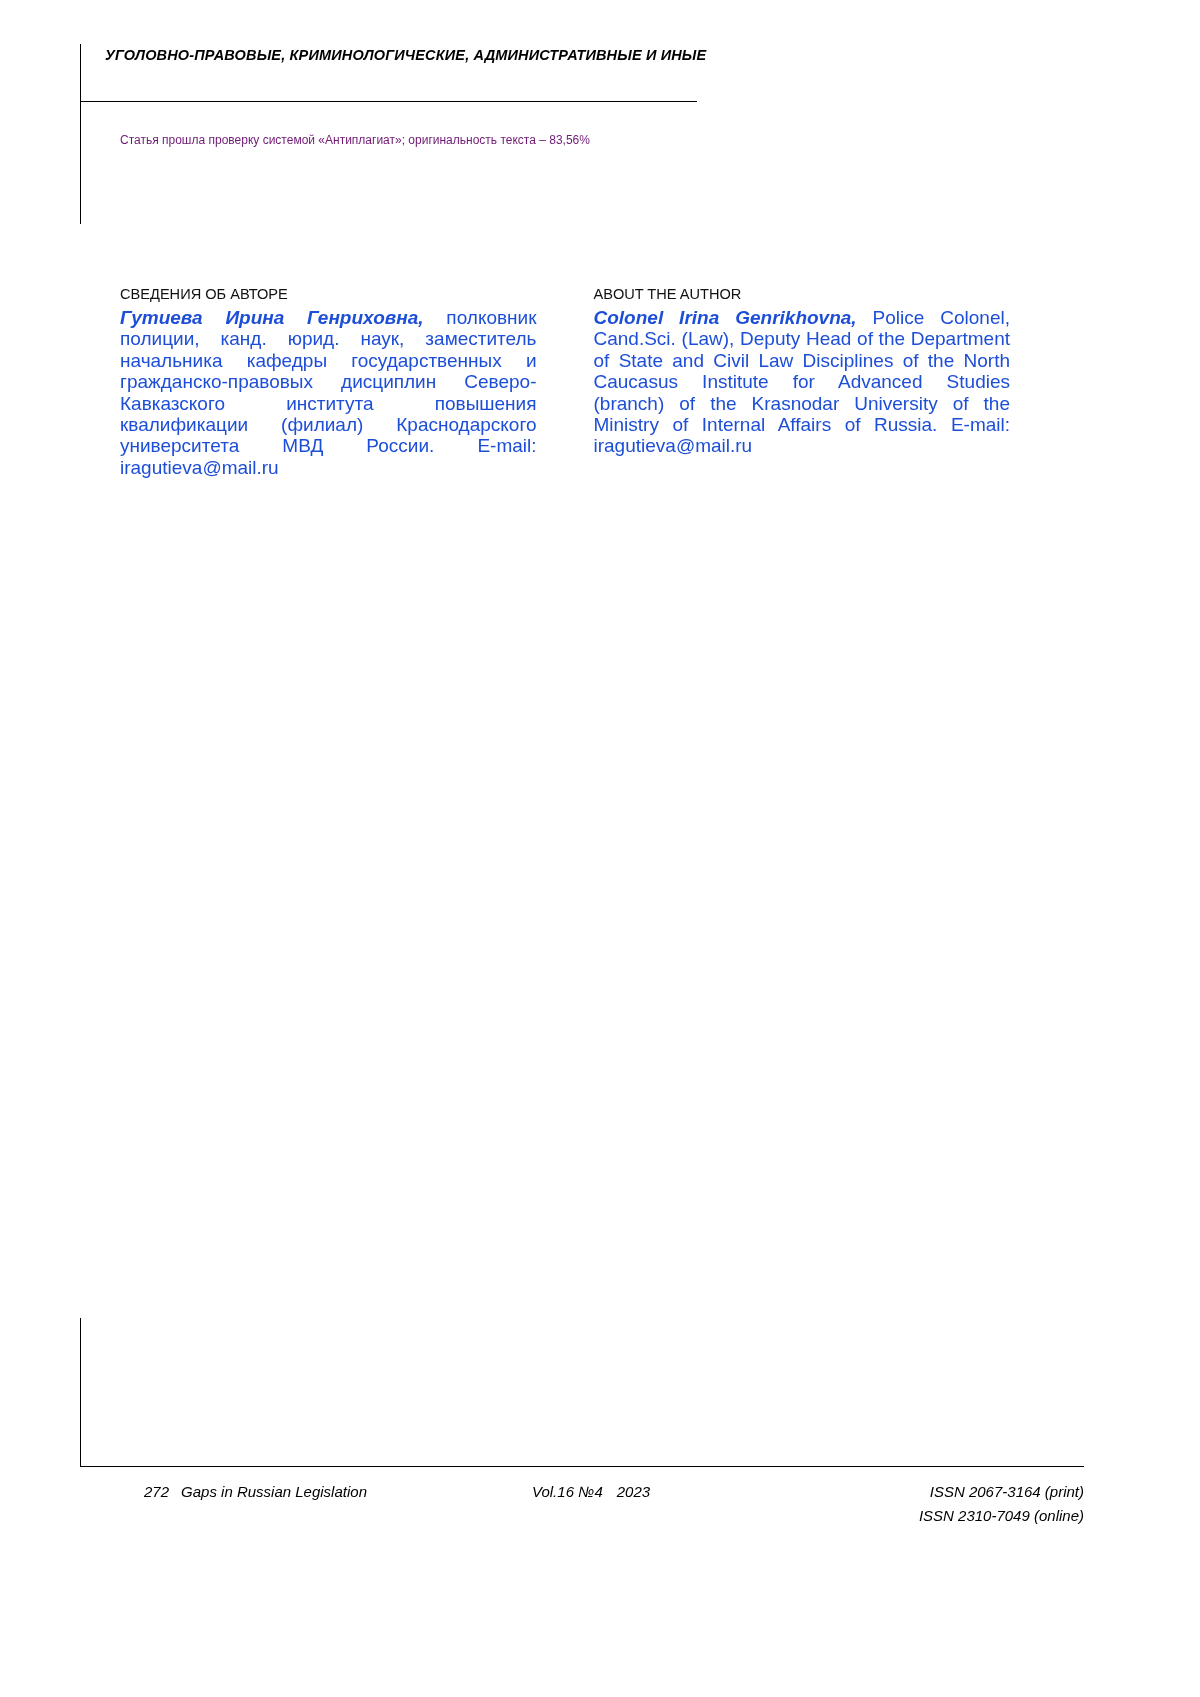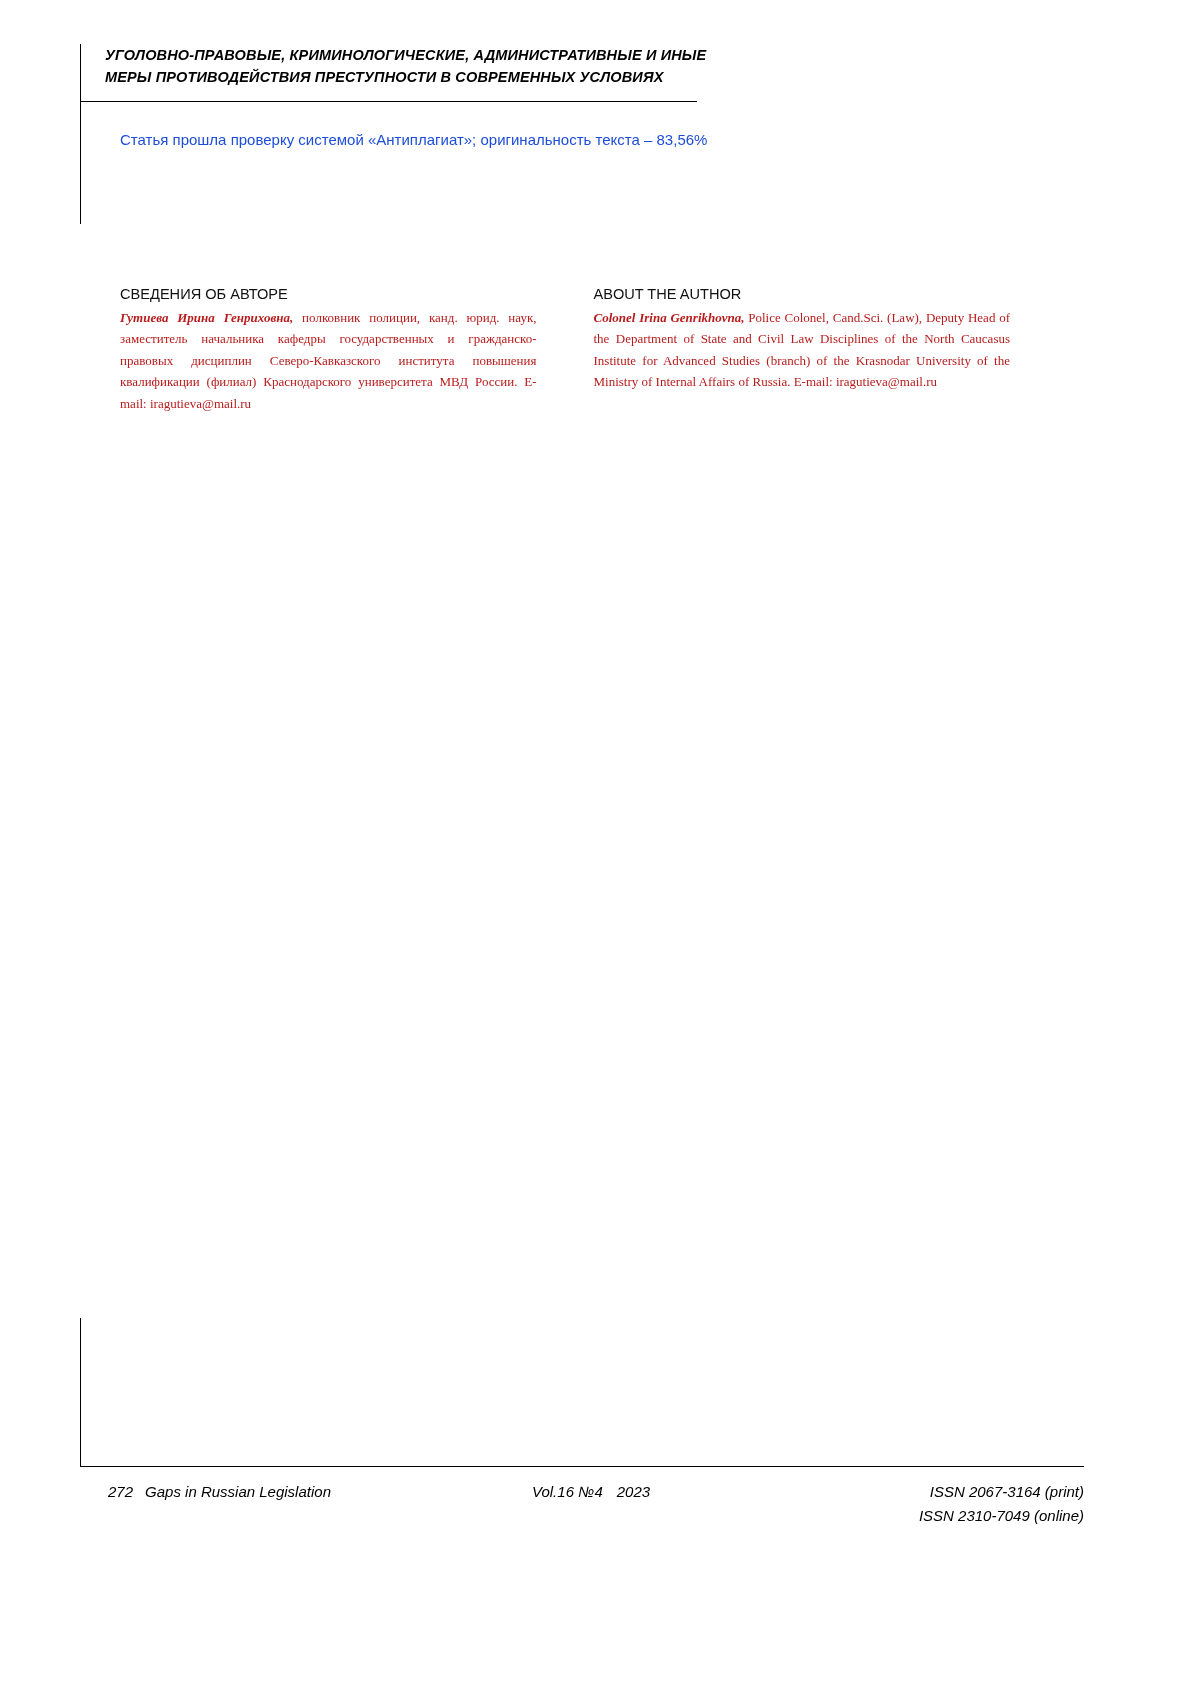--- a/index.html
+++ b/index.html
@@ -65,23 +65,23 @@
   }
 
   
   .notes {
     position: absolute;
     left: 120px;
     top: 128px;
     width: 800px;
   }
   .note-line {
-    font-size: 15px;
-    line-height: 24px;
-    color: #1d4ed8;
+    font-size: 12px;
+    line-height: 24px;
+    color: #701a75;
   }
   .note-gap {
     height: 24px;
   }
 
   
   .authors {
     position: absolute;
     left: 120px;
     top: 283px;
@@ -92,26 +92,25 @@
   .col {
     width: 424px;
   }
   .col-head {
     font-size: 14.6px;
     line-height: 22px;
     margin-bottom: 2px;
     color: #111;
   }
   .col-body {
-    font-size: 13px;
+    font-size: 19px;
     line-height: 21.4px;
     text-align: justify;
     text-justify: inter-word;
-    color: #b91c1c;
-    font-family: Liberation Serif, serif;
+    color: #1d4ed8;
   }
   .col-body b {
     font-weight: bold;
     font-style: italic;
   }
 
   
   .bottom-vbar {
     position: absolute;
     left: 80px;
@@ -140,20 +139,21 @@
   .footer-left {
     position: absolute;
     left: 28px;
     top: 8px;
     font-style: italic;
     font-size: 15px;
     line-height: 24px;
     white-space: nowrap;
   }
   .footer-left .pagenum {
+    margin-left: 36px;
   }
   .footer-left .journal {
     margin-left: 12px;
   }
   .footer-center {
     position: absolute;
     left: 452px;
     top: 8px;
     font-style: italic;
     font-size: 15px;
@@ -174,21 +174,20 @@
   }
 </style>
 </head>
 <body>
 
 <div class="page">
 
   <div class="header-vbar"></div>
   <div class="header">
     <div class="header-line">УГОЛОВНО-ПРАВОВЫЕ, КРИМИНОЛОГИЧЕСКИЕ, АДМИНИСТРАТИВНЫЕ И ИНЫЕ</div>
-    <div class="header-line">МЕРЫ ПРОТИВОДЕЙСТВИЯ ПРЕСТУПНОСТИ В СОВРЕМЕННЫХ УСЛОВИЯХ</div>
   </div>
   <div class="header-rule"></div>
   <div class="top-vbar"></div>
 
   <div class="notes">
     <div class="note-line">Статья прошла проверку системой «Антиплагиат»; оригинальность текста – 83,56%</div>
     <div class="note-gap"></div>
   </div>
 
   <div class="authors">

